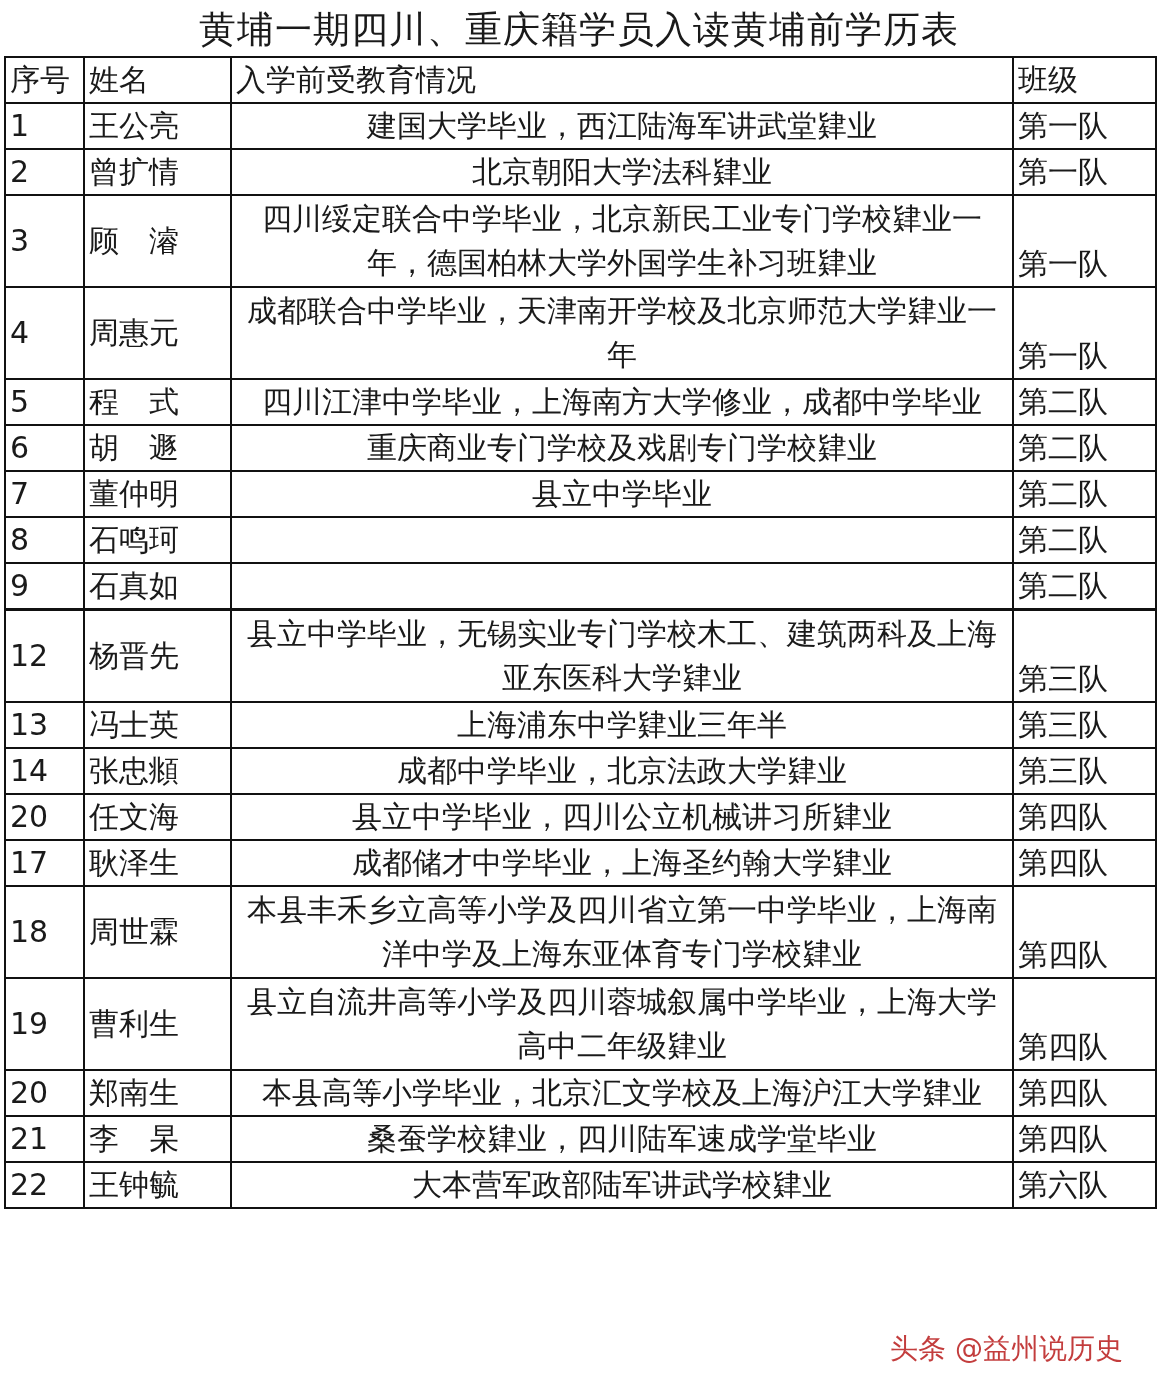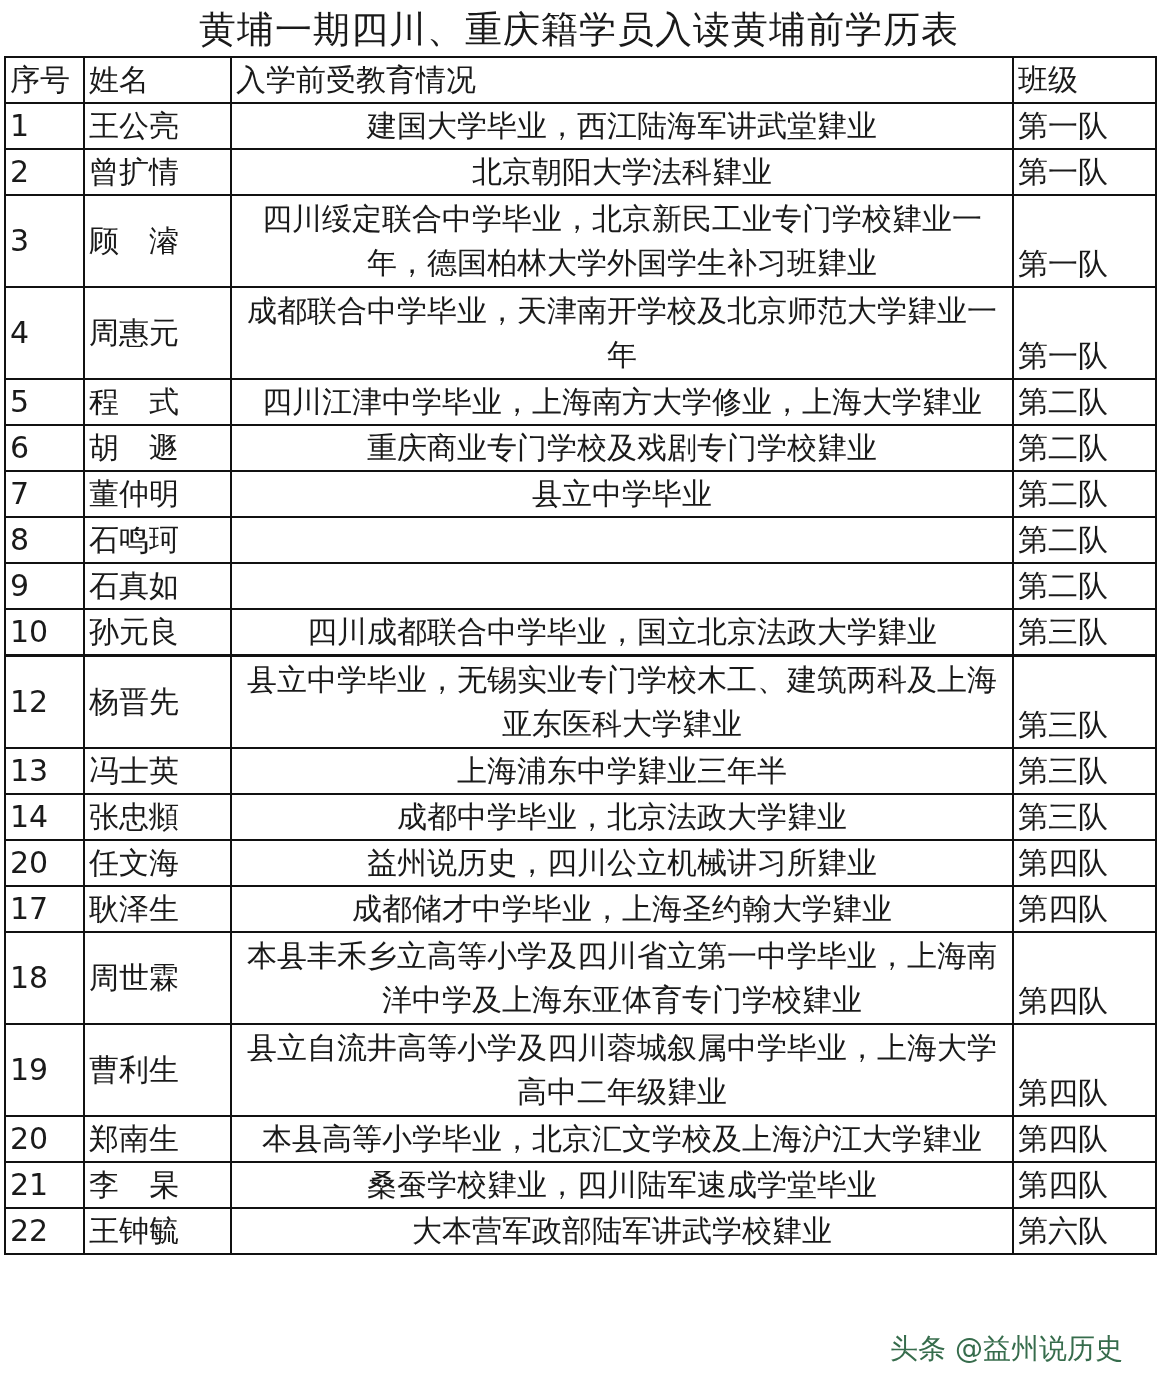--- a/index.html
+++ b/index.html
@@ -9,21 +9,21 @@
            text-align: center; font-size: 37px; line-height: 60px; letter-spacing: 1px; }
   table { position: absolute; left: 4px; top: 56px; width: 1151px; border-collapse: collapse; table-layout: fixed; }
   td { border: 2px solid #111; padding: 0 4px; font-size: 30px; line-height: 44px;
        vertical-align: middle; overflow: hidden; white-space: nowrap; }
   td.edu { white-space: normal; word-break: break-all; text-align: center; }
   td.team { vertical-align: bottom; }
   col.c-no { width: 79px; } col.c-name { width: 147px; } col.c-edu { width: 782px; } col.c-team { width: 143px; }
   tr { height: 46px; }
   tr.tall { height: 92px; }
   tr.thick-top td { border-top-width: 3px; }
-  .watermark { position: absolute; left: 890px; top: 1330px; font-size: 28px; color: #14532d;
+  .watermark { position: absolute; left: 890px; top: 1330px; font-size: 28px; color: #b91c1c;
                letter-spacing: 0; pointer-events: none; opacity: 0.85; }
 </style>
 </head>
 <body>
 
 <div class="title">黄埔一期四川、重庆籍学员入读黄埔前学历表</div>
 
 <table>
   <colgroup>
       <col class="c-no">
@@ -58,21 +58,21 @@
       </tr>
   <tr class="tall">
         <td>4</td>
         <td>周惠元</td>
         <td class="edu">成都联合中学毕业，天津南开学校及北京师范大学肄业一年</td>
         <td class="team">第一队</td>
       </tr>
   <tr>
         <td>5</td>
         <td>程　式</td>
-        <td class="edu">四川江津中学毕业，上海南方大学修业，上海大学肄业</td>
+        <td class="edu">四川江津中学毕业，上海南方大学修业，成都中学毕业</td>
         <td class="team">第二队</td>
       </tr>
   <tr>
         <td>6</td>
         <td>胡　遯</td>
         <td class="edu">重庆商业专门学校及戏剧专门学校肄业</td>
         <td class="team">第二队</td>
       </tr>
   <tr>
         <td>7</td>
@@ -85,26 +85,20 @@
         <td>石鸣珂</td>
         <td class="edu"></td>
         <td class="team">第二队</td>
       </tr>
   <tr>
         <td>9</td>
         <td>石真如</td>
         <td class="edu"></td>
         <td class="team">第二队</td>
       </tr>
-  <tr>
-        <td>10</td>
-        <td>孙元良</td>
-        <td class="edu">四川成都联合中学毕业，国立北京法政大学肄业</td>
-        <td class="team">第三队</td>
-      </tr>
   <tr class="tall thick-top">
         <td>12</td>
         <td>杨晋先</td>
         <td class="edu">县立中学毕业，无锡实业专门学校木工、建筑两科及上海亚东医科大学肄业</td>
         <td class="team">第三队</td>
       </tr>
   <tr>
         <td>13</td>
         <td>冯士英</td>
         <td class="edu">上海浦东中学肄业三年半</td>
@@ -112,21 +106,21 @@
       </tr>
   <tr>
         <td>14</td>
         <td>张忠頫</td>
         <td class="edu">成都中学毕业，北京法政大学肄业</td>
         <td class="team">第三队</td>
       </tr>
   <tr>
         <td>20</td>
         <td>任文海</td>
-        <td class="edu">益州说历史，四川公立机械讲习所肄业</td>
+        <td class="edu">县立中学毕业，四川公立机械讲习所肄业</td>
         <td class="team">第四队</td>
       </tr>
   <tr>
         <td>17</td>
         <td>耿泽生</td>
         <td class="edu">成都储才中学毕业，上海圣约翰大学肄业</td>
         <td class="team">第四队</td>
       </tr>
   <tr class="tall">
         <td>18</td>

